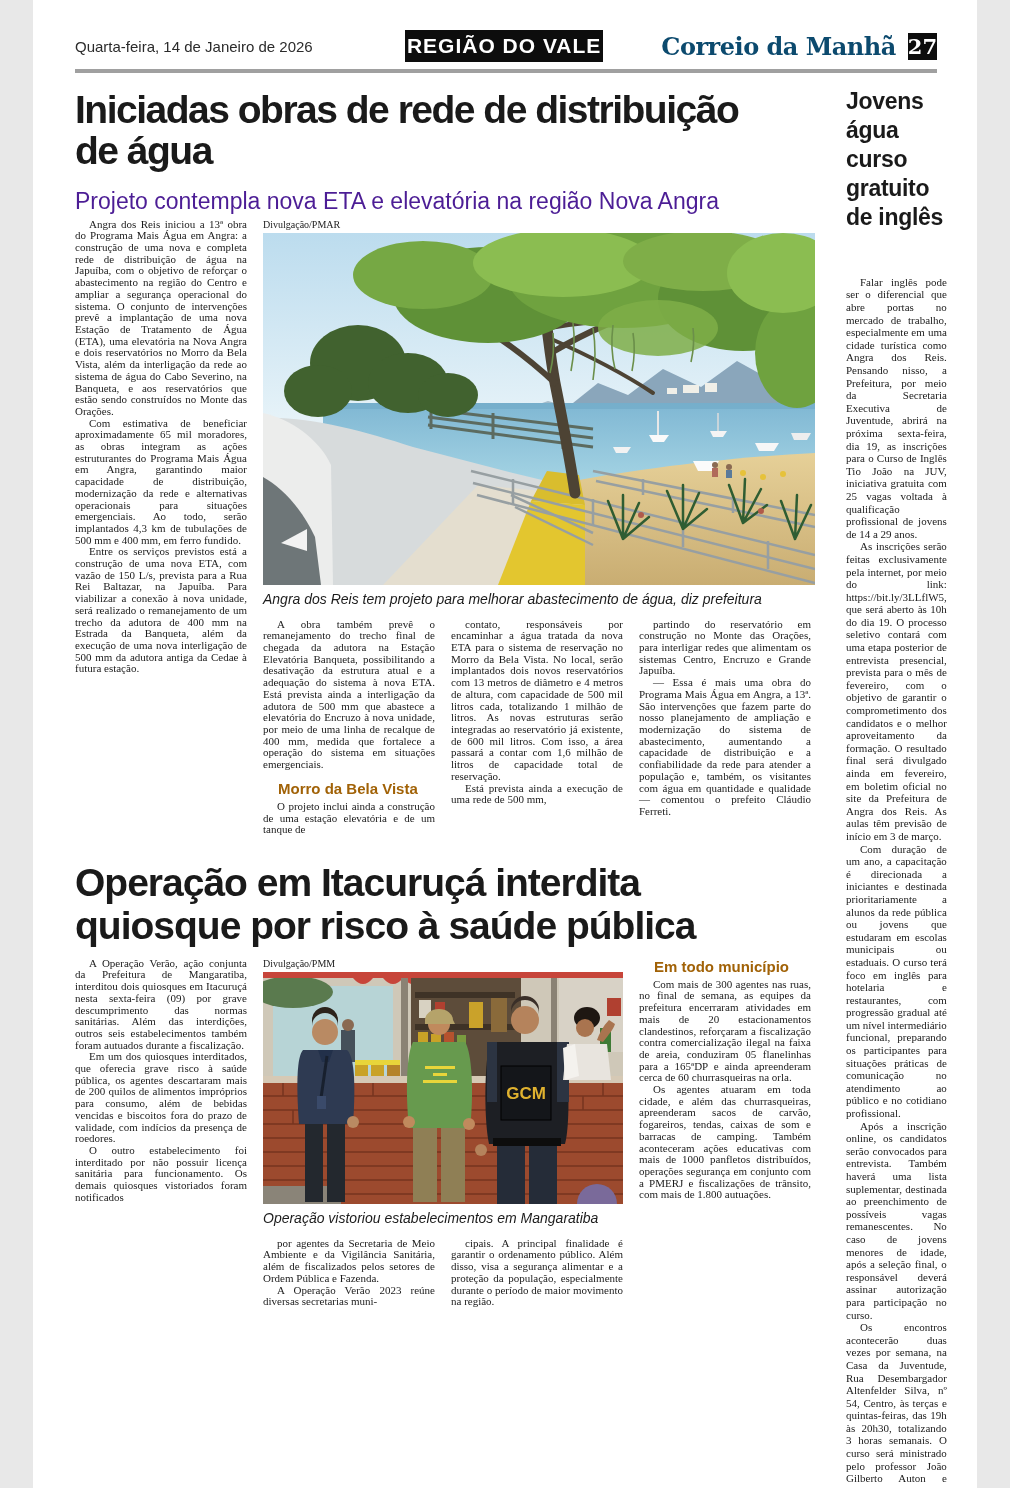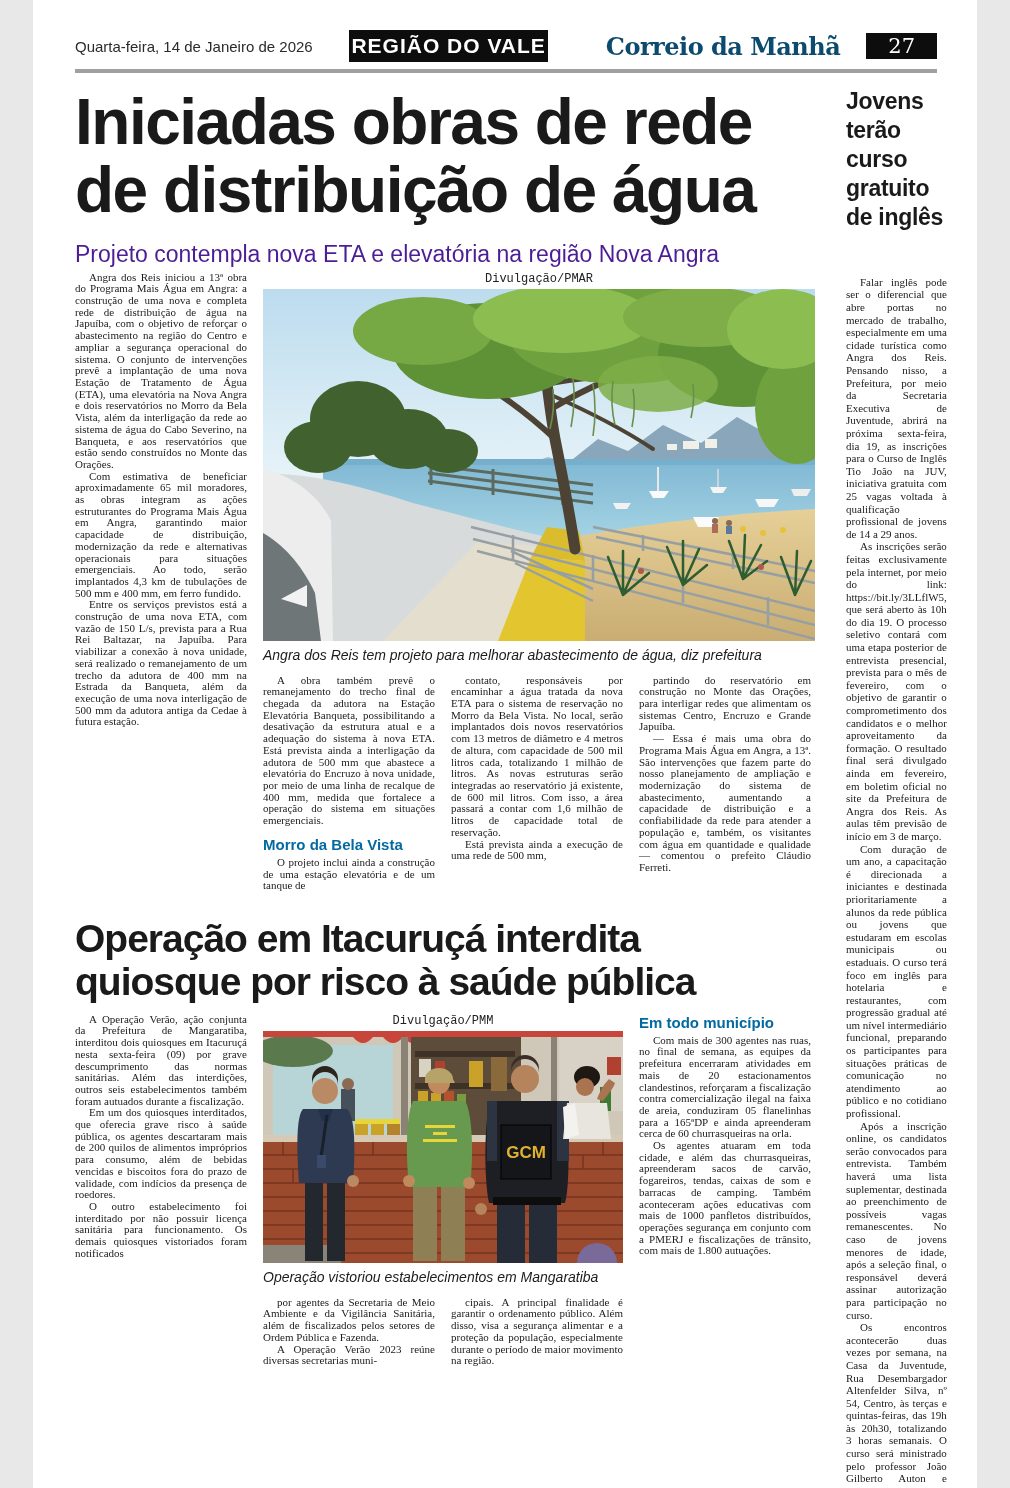--- a/index.html
+++ b/index.html
@@ -12,33 +12,33 @@
   
   .topbar { display:flex; align-items:center; }
   .date { flex:1; font-family:"Liberation Sans", sans-serif; font-size:15px; color:#2b2b2b; }
   .section-box {
     background:#0d0d0d; color:#fff; font-family:"Liberation Sans", sans-serif;
     font-weight:700; font-size:21px; letter-spacing:1px; padding:4px 2px; margin-right:58px;
   }
   .masthead-group { display:flex; align-items:center; }
   .masthead { font-family:"DejaVu Serif", serif; font-weight:700; font-size:24px; letter-spacing:-0.5px; color:#0c4a6e; }
   .pagenum-box {
-    background:#0d0d0d; color:#fff; font-family:"DejaVu Serif", serif; font-weight:400;
-    font-size:21px; padding:1px 22px; margin-left:26px;
+    background:#0d0d0d; color:#fff; font-family:"DejaVu Serif", serif; font-weight:700;
+    font-size:21px; padding:1px 0; margin-left:12px;
   }
   .top-rule { border-bottom:4px solid #a0a0a0; margin-top:7px; }
 
   
   .content { display:flex; margin-top:12px; }
   .main { width:740px; flex:0 0 740px; }
   .sidebar { flex:1; margin-left:31px; }
 
   
   .headline1 {
-    font-family:"Liberation Sans", sans-serif; font-weight:700; font-size:64px;
+    font-family:"Liberation Sans", sans-serif; font-weight:700; font-size:39px;
     line-height:1.06; letter-spacing:-1.5px; color:#1a1a1a; max-width:700px; margin:4px 0 16px;
   }
   .subheadline {
     font-family:"Liberation Sans", sans-serif; font-weight:400; font-size:23px;
     color:#4c1d95; margin-bottom:4px;
   }
   .headline2 {
     font-family:"Liberation Sans", sans-serif; font-weight:700; font-size:39px;
     line-height:1.1; letter-spacing:-1px; color:#1a1a1a; margin:26px 0 10px;
   }
@@ -46,27 +46,27 @@
   
   .cols { display:flex; gap:16px; }
   .col { width:172px; flex:0 0 172px; }
   .col-fluid { flex:1; }
   p.body {
     font-size:11px; line-height:11.7px; text-align:justify; text-indent:14px;
     color:#1b1b1b; margin:0;
   }
   .col-subhead {
     font-family:"Liberation Sans", sans-serif; font-weight:700; font-size:15px;
-    color:#0369a1; margin:9px 0 4px;
+    color:#a16207; margin:9px 15px 4px;
   }
   .col-subhead.first { margin-top:0; }
 
   .credit {
-    font-family:Liberation Mono, monospace; font-size:12px; color:#222;
-    text-align:center; margin-bottom:3px;
+    font-family:Liberation Serif, serif; font-size:10px; color:#222;
+    text-align:left; margin-bottom:3px;
   }
   .caption {
     font-family:"Liberation Sans", sans-serif; font-style:italic; font-weight:500;
     font-size:14px; color:#1c1c1c; margin:6px 0 12px;
   }
   .photo { display:block; background:#dfe8ec; }
 
   
   .sidebar-title {
     font-family:"Liberation Sans", sans-serif; font-weight:600; font-size:23px;
@@ -407,21 +407,21 @@
           <div class="col">
             <h3 class="col-subhead first">Em todo município</h3>
             <p class="body">Com mais de 300 agentes nas ruas, no final de semana, as equipes da prefeitura encerraram atividades em mais de 20 estacionamentos clandestinos, reforçaram a fiscalização contra comercialização ilegal na faixa de areia, conduziram 05 flanelinhas para a 165ªDP e ainda apreenderam cerca de 60 churrasqueiras na orla.</p>
             <p class="body">Os agentes atuaram em toda cidade, e além das churrasqueiras, apreenderam sacos de carvão, fogareiros, tendas, caixas de som e barracas de camping. Também aconteceram ações educativas com mais de 1000 panfletos distribuídos, operações segurança em conjunto com a PMERJ e fiscalizações de trânsito, com mais de 1.800 autuações.</p>
           </div>
         </div>
       </section>
     </div>
 
     <aside class="sidebar">
-      <h2 class="sidebar-title">Jovens terão curso gratuito de inglês</h2>
+      <h2 class="sidebar-title">Jovens água curso gratuito de inglês</h2>
       <p class="body">Falar inglês pode ser o diferencial que abre portas no mercado de trabalho, especialmente em uma cidade turística como Angra dos Reis. Pensando nisso, a Prefeitura, por meio da Secretaria Executiva de Juventude, abrirá na próxima sexta-feira, dia 19, as inscrições para o Curso de Inglês Tio João na JUV, iniciativa gratuita com 25 vagas voltada à qualificação profissional de jovens de 14 a 29 anos.</p>
       <p class="body">As inscrições serão feitas exclusivamente pela internet, por meio do link: https://bit.ly/3LLflW5, que será aberto às 10h do dia 19. O processo seletivo contará com uma etapa posterior de entrevista presencial, prevista para o mês de fevereiro, com o objetivo de garantir o comprometimento dos candidatos e o melhor aproveitamento da formação. O resultado final será divulgado ainda em fevereiro, em boletim oficial no site da Prefeitura de Angra dos Reis. As aulas têm previsão de início em 3 de março.</p>
       <p class="body">Com duração de um ano, a capacitação é direcionada a iniciantes e destinada prioritariamente a alunos da rede pública ou jovens que estudaram em escolas municipais ou estaduais. O curso terá foco em inglês para hotelaria e restaurantes, com progressão gradual até um nível intermediário funcional, preparando os participantes para situações práticas de comunicação no atendimento ao público e no cotidiano profissional.</p>
       <p class="body">Após a inscrição online, os candidatos serão convocados para entrevista. Também haverá uma lista suplementar, destinada ao preenchimento de possíveis vagas remanescentes. No caso de jovens menores de idade, após a seleção final, o responsável deverá assinar autorização para participação no curso.</p>
       <p class="body">Os encontros acontecerão duas vezes por semana, na Casa da Juventude, Rua Desembargador Altenfelder Silva, nº 54, Centro, às terças e quintas-feiras, das 19h às 20h30, totalizando 3 horas semanais. O curso será ministrado pelo professor João Gilberto Auton e contará com material didático fornecido pela Secretaria Executiva de Juventude. Ao final, os participantes receberão certificado, desde que cumpram os critérios de participação.</p>
     </aside>
 
   </div>
 </div>
 

